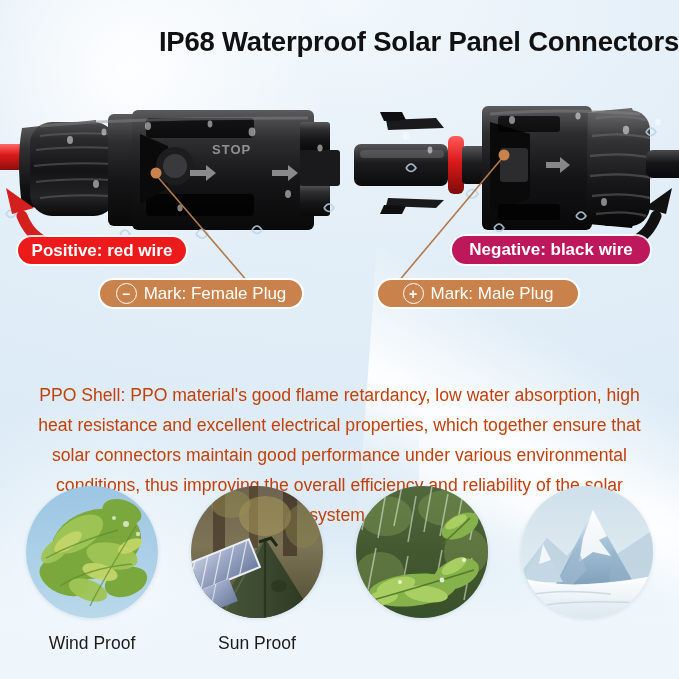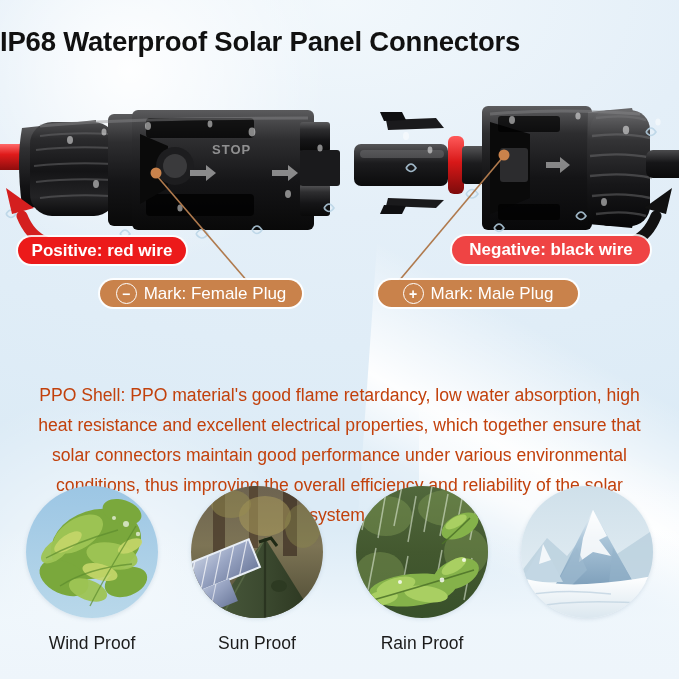--- a/index.html
+++ b/index.html
@@ -22,32 +22,32 @@
   .bg-ray{position:absolute;right:-140px;top:250px;width:460px;height:520px;
     background:linear-gradient(205deg, rgba(255,255,255,0) 30%, rgba(255,255,255,.95) 48%,
       rgba(255,255,255,.25) 58%, rgba(255,255,255,0) 70%);
     transform:rotate(4deg);}
   .bg-ray2{position:absolute;right:-60px;top:300px;width:320px;height:430px;
     background:linear-gradient(200deg, rgba(255,255,255,0) 35%, rgba(255,255,255,.7) 52%, rgba(255,255,255,0) 66%);}
   .bg-bottom{position:absolute;left:0;right:0;bottom:0;height:150px;
     background:linear-gradient(180deg, rgba(233,243,250,0) 0%, rgba(240,247,252,.9) 60%, #eef5fb 100%);}
 
   
-  .title{position:absolute;left:0;right:0;top:26px;text-align:left;
+  .title{position:absolute;left:0;right:0;top:26px;text-align:right;
     font-size:27.5px;font-weight:bold;color:#111;letter-spacing:-.2px;}
 
   
   .photo{position:absolute;}
   .photo svg{display:block;}
 
   
   .badge{position:absolute;display:flex;align-items:center;justify-content:center;
     border-radius:16px;font-size:17px;font-weight:bold;white-space:nowrap;}
   .badge-red{background:#ec1a1a;color:#fff;box-shadow:0 0 0 2px rgba(255,255,255,.85);}
-  .badge-black{background:#ef4444;color:#fff;box-shadow:0 0 0 2px rgba(255,255,255,.85);}
+  .badge-black{background:#be185d;color:#fff;box-shadow:0 0 0 2px rgba(255,255,255,.85);}
   .badge-tan{background:#c9824b;color:#fff;box-shadow:0 0 0 2px rgba(255,255,255,.9);
     font-weight:normal;}
   .mark-sym{display:inline-flex;align-items:center;justify-content:center;
     width:19px;height:19px;border:1.6px solid #fff;border-radius:50%;
     font-size:14px;line-height:1;margin-right:7px;font-weight:bold;}
 
   
   .para{position:absolute;left:32px;top:344px;width:615px;text-align:center;
     font-size:17.6px;line-height:30px;color:#c2410c;margin-top:36px;}
 
@@ -436,21 +436,20 @@
             <path d="M10 116 Q60 102 118 84"></path>
             <path d="M86 58 Q98 48 114 32"></path>
           </g>
           <g fill="#ffffff" opacity=".8">
             <circle cx="86" cy="94" r="2.4"></circle>
             <circle cx="108" cy="74" r="2"></circle>
             <circle cx="44" cy="96" r="2"></circle>
           </g>
         </svg>
       </div>
-      <div class="feat-label">Rain Proof</div>
     </div>
 
     <div class="feat" style="left:517px;top:0;">
       <div class="circle">
         <svg viewBox="0 0 132 132">
           <defs>
             <linearGradient id="skyN" x1="0" y1="0" x2="0" y2="1">
               <stop offset="0%" stop-color="#cfe0ea"></stop>
               <stop offset="100%" stop-color="#e9f1f6"></stop>
             </linearGradient>

